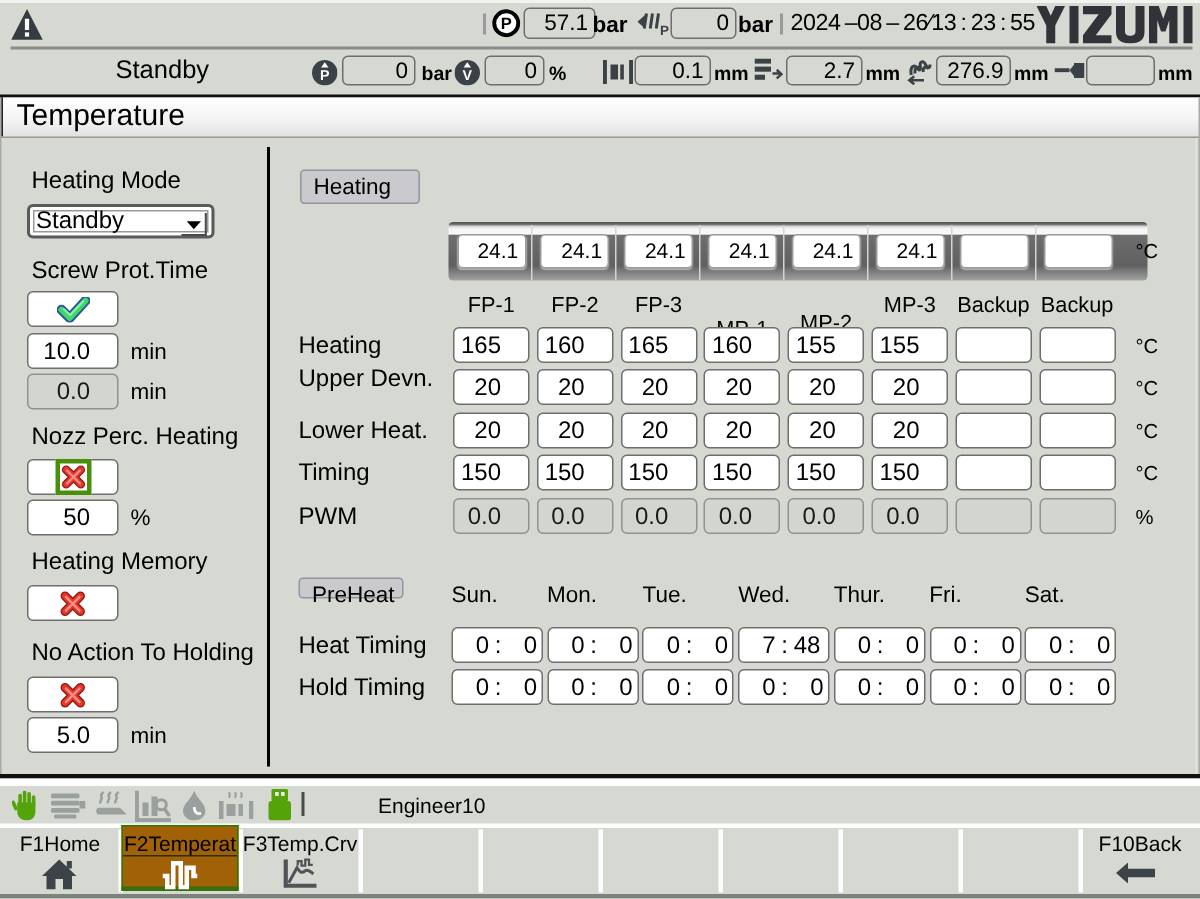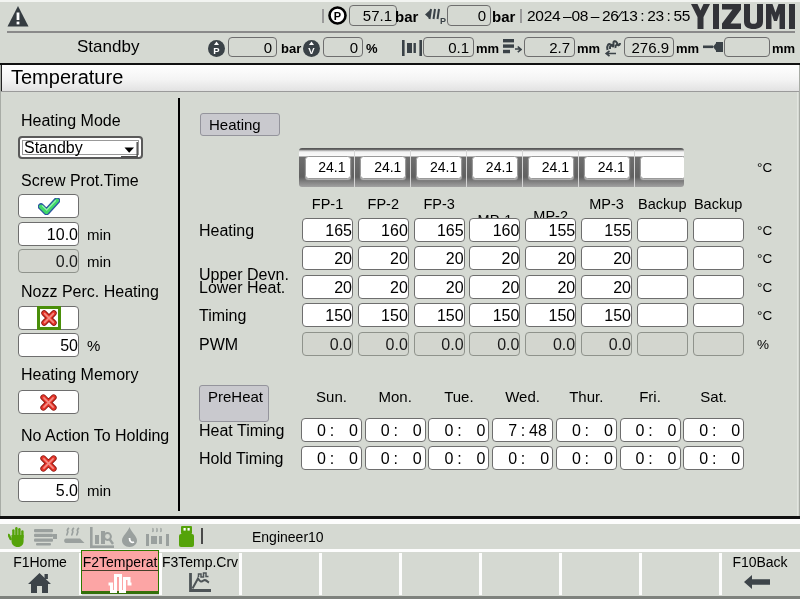--- a/index.html
+++ b/index.html
@@ -1,33 +1,33 @@
 <!DOCTYPE html>
 <html><head><meta charset="utf-8">
 <style>
 html,body{margin:0;padding:0;}
 body{width:800px;height:599px;position:relative;background:#d5d9d2;
   font-family:"Liberation Sans",sans-serif;color:#000;overflow:hidden;}
 .abs{position:absolute;}
 .fld{position:absolute;background:#fff;border:1px solid #6e6e6e;border-radius:4px;
-  text-align:right;font-size:16px;line-height:24px;padding-right:0;box-sizing:border-box;}
+  text-align:right;font-size:16px;line-height:24px;padding-right:18px;box-sizing:border-box;}
 .fldd{background:#d3d6cf;border-color:#8f938c;color:#1a1a1a;}
 .hfld{position:absolute;background:#d5d9d2;border:1px solid #6e6e6e;border-radius:4px;
   text-align:right;font-size:15px;line-height:20px;padding-right:4px;box-sizing:border-box;}
 .lbl{position:absolute;font-size:16px;white-space:nowrap;}
 .unit{position:absolute;font-size:15px;white-space:nowrap;}
 .unitc{position:absolute;font-size:13.5px;white-space:nowrap;}
 .bold{font-weight:bold;}
 .btn{position:absolute;background:#fff;border:1px solid #6e6e6e;border-radius:4px;
   box-sizing:border-box;display:flex;align-items:center;justify-content:center;}
 .chip{position:absolute;background:#c9c9ce;border:1px solid #94949c;border-radius:3px;
   font-size:15px;line-height:21px;padding-left:8px;box-sizing:border-box;}
 .sep{position:absolute;width:2px;background:#9a9a9a;}
 .colhead{position:absolute;font-size:14.5px;text-align:center;}
-.dayhead{position:absolute;font-size:15px;text-align:center;}
+.dayhead{position:absolute;font-size:15px;}
 </style></head>
 <body>
 <div class="abs" style="left:0;top:0;width:800px;height:2px;background:#f2f4f1"></div>
 <svg class="abs" style="left:7px;top:5px" width="22" height="24" viewBox="0 0 22 24">
 <path d="M11 1 L21.5 21.5 L0.5 21.5 Z" fill="#353c41"></path>
 <rect x="9.6" y="7.5" width="2.8" height="7.5" fill="#fff"></rect>
 <rect x="9.6" y="16.6" width="2.8" height="2.8" fill="#fff"></rect>
 </svg>
 <div class="sep" style="left:322px;top:9px;height:14px"></div>
 <svg class="abs" style="left:328px;top:6px" width="19" height="19" viewBox="0 0 19 19">
@@ -169,21 +169,21 @@
 </g>
     </svg>
   </div>
 <div class="fld" style="left:18px;top:478px;width:61px;height:24px">5.0</div>
 <div class="unit" style="left:87px;top:482px">min</div>
 <div class="abs" style="left:0;top:65px;width:1px;height:451px;background:#a8aca6"></div>
 <div class="abs" style="left:799px;top:65px;width:1px;height:451px;background:#a8aca6"></div>
 <div class="abs" style="left:797px;top:92px;width:1px;height:424px;background:#e2e5e0"></div>
 <div class="abs" style="left:178px;top:98px;width:2px;height:413px;background:#000"></div>
 <div class="chip" style="left:200px;top:113px;width:80px;height:23px">Heating</div>
-<div class="abs" style="left:299px;top:148px;width:385px;height:39px;border-radius:3px;overflow:hidden;
+<div class="abs" style="left:299px;top:148px;width:466px;height:39px;border-radius:3px;overflow:hidden;
 background:linear-gradient(180deg,#505050 0px,#6a6a6a 1.5px,#d8d8d8 3px,#f4f4f4 4.5px,#fafafa 8px,#6e6e6e 9px,#606060 29px,#6e6e6e 31px,#828282 34px,#959595 37px,#a2a2a2 39px);">
 <div style="position:absolute;left:55.4px;top:2px;width:1px;height:37px;background:#d4d4d4"></div>
 <div style="position:absolute;left:111.2px;top:2px;width:1px;height:37px;background:#d4d4d4"></div>
 <div style="position:absolute;left:167.1px;top:2px;width:1px;height:37px;background:#d4d4d4"></div>
 <div style="position:absolute;left:223.0px;top:2px;width:1px;height:37px;background:#d4d4d4"></div>
 <div style="position:absolute;left:278.9px;top:2px;width:1px;height:37px;background:#d4d4d4"></div>
 <div style="position:absolute;left:334.8px;top:2px;width:1px;height:37px;background:#d4d4d4"></div>
 <div style="position:absolute;left:390.6px;top:2px;width:1px;height:37px;background:#d4d4d4"></div>
 <div style="position:absolute;left:5.5px;top:8px;width:46px;height:23px;background:#fff;border:1px solid #9a9a9a;border-radius:3.5px;font-size:14px;line-height:21px;text-align:right;padding-right:4px;box-sizing:border-box;box-shadow:0 1px 1px rgba(255,255,255,0.5)">24.1</div>
 <div style="position:absolute;left:61.4px;top:8px;width:46px;height:23px;background:#fff;border:1px solid #9a9a9a;border-radius:3.5px;font-size:14px;line-height:21px;text-align:right;padding-right:4px;box-sizing:border-box;box-shadow:0 1px 1px rgba(255,255,255,0.5)">24.1</div>
@@ -206,21 +206,21 @@
 <div class="lbl" style="left:199px;top:222.0px">Heating</div>
 <div class="fld" style="left:302.0px;top:218.0px;width:51px;height:24px">165</div>
 <div class="fld" style="left:357.8px;top:218.0px;width:51px;height:24px">160</div>
 <div class="fld" style="left:413.6px;top:218.0px;width:51px;height:24px">165</div>
 <div class="fld" style="left:469.4px;top:218.0px;width:51px;height:24px">160</div>
 <div class="fld" style="left:525.2px;top:218.0px;width:51px;height:24px">155</div>
 <div class="fld" style="left:581.0px;top:218.0px;width:51px;height:24px">155</div>
 <div class="fld" style="left:636.8px;top:218.0px;width:51px;height:24px"></div>
 <div class="fld" style="left:692.6px;top:218.0px;width:51px;height:24px"></div>
 <div class="unitc" style="left:757px;top:223.0px">°C</div>
-<div class="lbl" style="left:199px;top:266px">Upper Devn.</div>
+<div class="lbl" style="left:199px;top:244px">Upper Devn.</div>
 <div class="fld" style="left:302.0px;top:246.4px;width:51px;height:24px">20</div>
 <div class="fld" style="left:357.8px;top:246.4px;width:51px;height:24px">20</div>
 <div class="fld" style="left:413.6px;top:246.4px;width:51px;height:24px">20</div>
 <div class="fld" style="left:469.4px;top:246.4px;width:51px;height:24px">20</div>
 <div class="fld" style="left:525.2px;top:246.4px;width:51px;height:24px">20</div>
 <div class="fld" style="left:581.0px;top:246.4px;width:51px;height:24px">20</div>
 <div class="fld" style="left:636.8px;top:246.4px;width:51px;height:24px"></div>
 <div class="fld" style="left:692.6px;top:246.4px;width:51px;height:24px"></div>
 <div class="unitc" style="left:757px;top:251.4px">°C</div>
 <div class="lbl" style="left:199px;top:278.8px">Lower Heat.</div>
@@ -246,21 +246,21 @@
 <div class="lbl" style="left:199px;top:335.6px">PWM</div>
 <div class="fld fldd" style="left:302.0px;top:331.6px;width:51px;height:24px">0.0</div>
 <div class="fld fldd" style="left:357.8px;top:331.6px;width:51px;height:24px">0.0</div>
 <div class="fld fldd" style="left:413.6px;top:331.6px;width:51px;height:24px">0.0</div>
 <div class="fld fldd" style="left:469.4px;top:331.6px;width:51px;height:24px">0.0</div>
 <div class="fld fldd" style="left:525.2px;top:331.6px;width:51px;height:24px">0.0</div>
 <div class="fld fldd" style="left:581.0px;top:331.6px;width:51px;height:24px">0.0</div>
 <div class="fld fldd" style="left:636.8px;top:331.6px;width:51px;height:24px"></div>
 <div class="fld fldd" style="left:692.6px;top:331.6px;width:51px;height:24px"></div>
 <div class="unitc" style="left:757px;top:336.6px">%</div>
-<div class="chip" style="left:199px;top:385px;width:70px;height:37px">PreHeat</div>
+<div class="chip" style="left:199px;top:385px;width:70px;height:14px">PreHeat</div>
 <div class="dayhead" style="left:301.0px;top:388px;width:61px">Sun.</div>
 <div class="dayhead" style="left:364.7px;top:388px;width:61px">Mon.</div>
 <div class="dayhead" style="left:428.4px;top:388px;width:61px">Tue.</div>
 <div class="dayhead" style="left:492.1px;top:388px;width:61px">Wed.</div>
 <div class="dayhead" style="left:555.8px;top:388px;width:61px">Thur.</div>
 <div class="dayhead" style="left:619.5px;top:388px;width:61px">Fri.</div>
 <div class="dayhead" style="left:683.2px;top:388px;width:61px">Sat.</div>
 <div class="lbl" style="left:199px;top:422px">Heat Timing</div>
 <div class="fld" style="left:301.0px;top:418px;width:61px;height:24px;padding:0;text-align:left"><span style="display:inline-block;width:24px;text-align:right">0</span><span style="display:inline-block;width:12px;text-align:center">:</span><span style="display:inline-block;width:20px;text-align:right">0</span></div>
 <div class="fld" style="left:364.7px;top:418px;width:61px;height:24px;padding:0;text-align:left"><span style="display:inline-block;width:24px;text-align:right">0</span><span style="display:inline-block;width:12px;text-align:center">:</span><span style="display:inline-block;width:20px;text-align:right">0</span></div>
@@ -350,21 +350,21 @@
 <div class="abs" style="left:399px;top:553px;width:2.5px;height:42px;background:#fdfdfd"></div>
 <div class="abs" style="left:479px;top:553px;width:2.5px;height:42px;background:#fdfdfd"></div>
 <div class="abs" style="left:559px;top:553px;width:2.5px;height:42px;background:#fdfdfd"></div>
 <div class="abs" style="left:639px;top:553px;width:2.5px;height:42px;background:#fdfdfd"></div>
 <div class="abs" style="left:719px;top:553px;width:2.5px;height:42px;background:#fdfdfd"></div>
 <div class="abs" style="left:0;top:554px;width:80px;text-align:center;font-size:14px">F1Home</div>
 <svg class="abs" style="left:28px;top:572px" width="23" height="21" viewBox="0 0 23 21">
 <path d="M11.5 1 L23 12 L20 12 L20 21 L14 21 L14 14 L9 14 L9 21 L3 21 L3 12 L0 12 Z" fill="#3d4449"></path>
 <rect x="16.5" y="2" width="3.4" height="5" fill="#3d4449"></rect>
 </svg>
-<div class="abs" style="left:81px;top:550px;width:78px;height:44px;background:#fca5a5;border:1px solid #2d7a00;border-bottom:3px solid #35700a;box-sizing:border-box">
+<div class="abs" style="left:81px;top:550px;width:78px;height:44px;background:#a16207;border:1px solid #2d7a00;border-bottom:3px solid #35700a;box-sizing:border-box">
 <div style="font-size:14px;text-align:center;padding-top:3px;border-bottom:1.5px solid rgba(10,30,0,0.75)">F2Temperat</div>
 <svg style="display:block;margin:1.5px auto 0" width="26" height="20" viewBox="0 0 26 20">
 <path d="M1.5 11 L4.5 11 L4.5 18.5 L8.5 18.5 L8.5 2.5 L13.5 2.5 L13.5 18.5 L17.5 18.5 L17.5 5.5 L22 5.5 L22 11 L24.5 11" stroke="#fff" stroke-width="3" fill="none"></path>
 </svg>
   </div>
 <div class="abs" style="left:160px;top:554px;width:80px;text-align:center;font-size:14px">F3Temp.Crv</div>
 <svg class="abs" style="left:188px;top:571px" width="25" height="22" viewBox="0 0 25 22">
 <g fill="none" stroke="#4e5457">
 <path d="M2.5 2 L2.5 19.5 L23 19.5" stroke-width="2.8"></path>
 <path d="M4.5 17.5 L10 7.5 C12 10.5 13 11.5 15.5 9.5 C17.5 8 19 10.5 21 11.5" stroke-width="2"></path>

